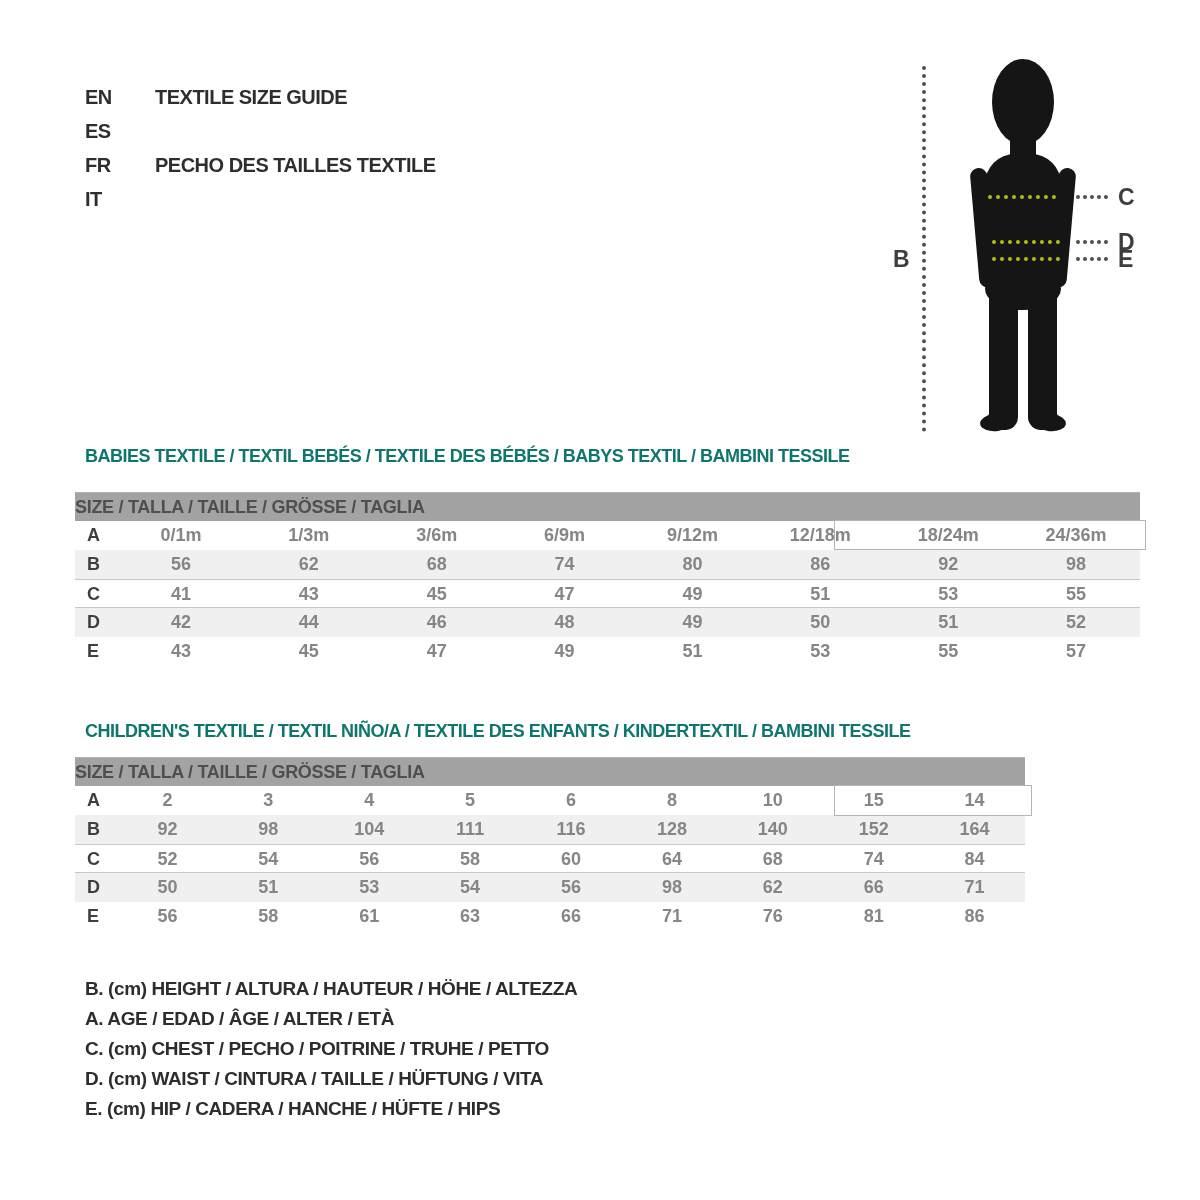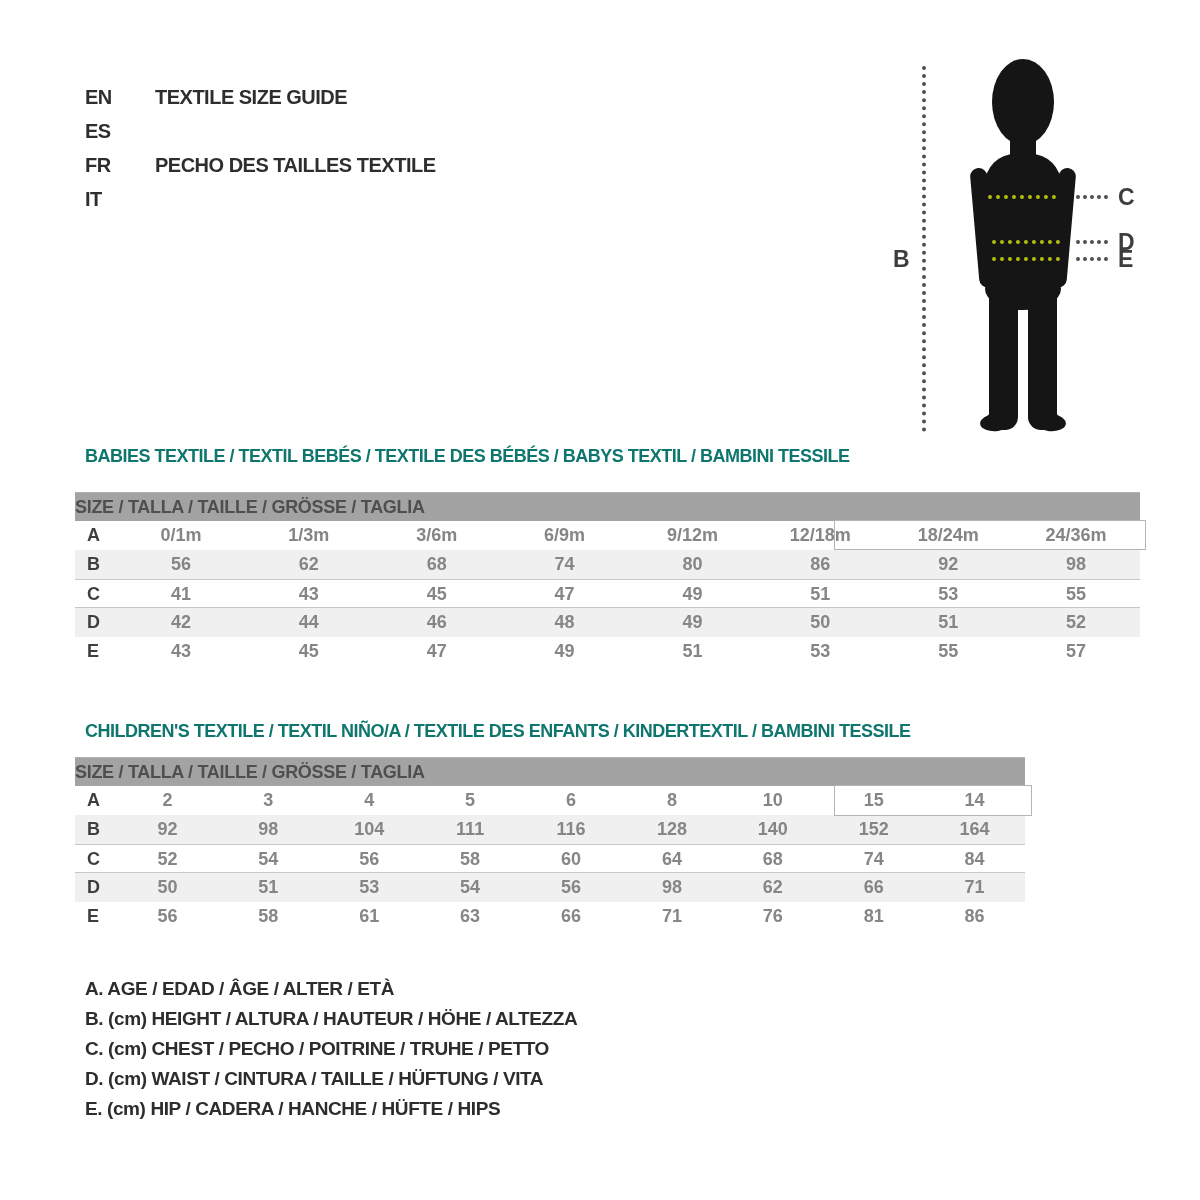--- a/index.html
+++ b/index.html
@@ -225,20 +225,20 @@
           <div class="tcell">71</div>
           <div class="tcell">76</div>
           <div class="tcell">81</div>
           <div class="tcell">86</div>
         </div>
       </div>
   </div>
   <div class="abs highlight-box" style="left:834px; top:785px; width:198px; height:31px;"></div>
 
   <div class="abs" id="legend">
+      <div class="legend-row">B. (cm) HEIGHT / ALTURA / HAUTEUR / HÖHE / ALTEZZA</div>
       <div class="legend-row">A. AGE / EDAD / ÂGE / ALTER / ETÀ</div>
-      <div class="legend-row">B. (cm) HEIGHT / ALTURA / HAUTEUR / HÖHE / ALTEZZA</div>
       <div class="legend-row">C. (cm) CHEST / PECHO / POITRINE / TRUHE / PETTO</div>
       <div class="legend-row">D. (cm) WAIST / CINTURA / TAILLE / HÜFTUNG / VITA</div>
       <div class="legend-row">E. (cm) HIP / CADERA / HANCHE / HÜFTE / HIPS</div>
     </div>
 
 </div>
 
 </body></html>

